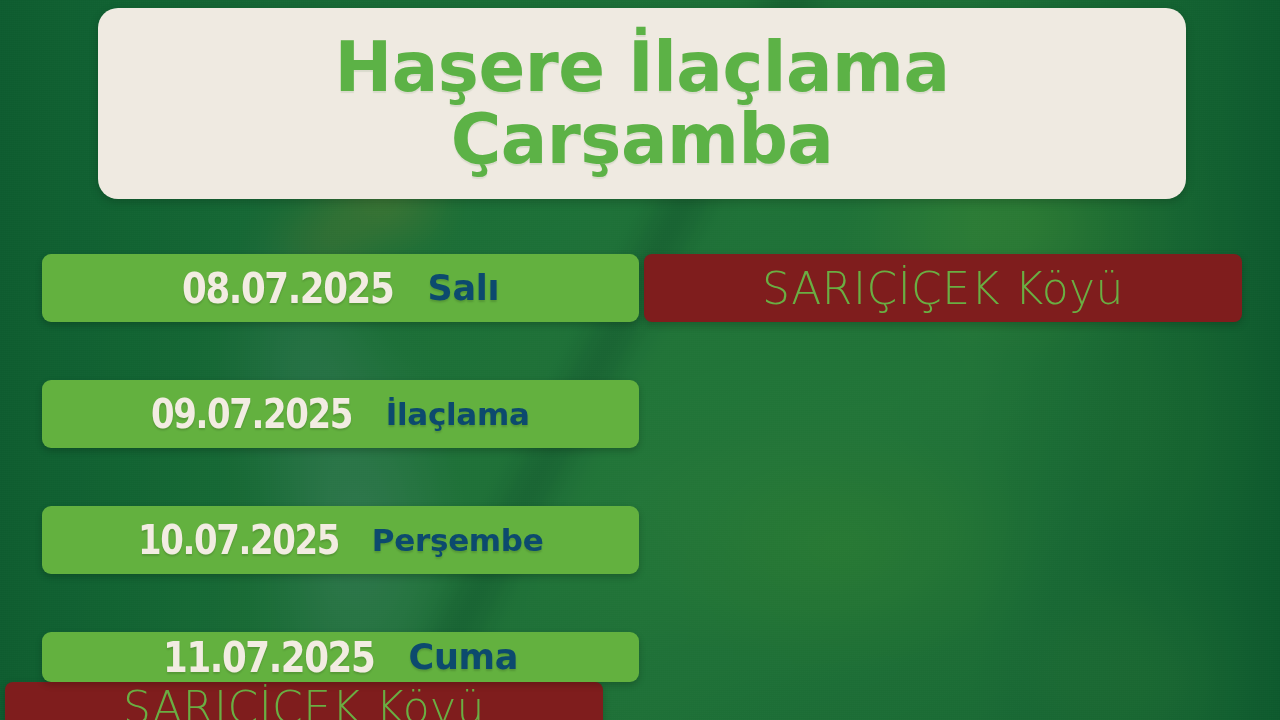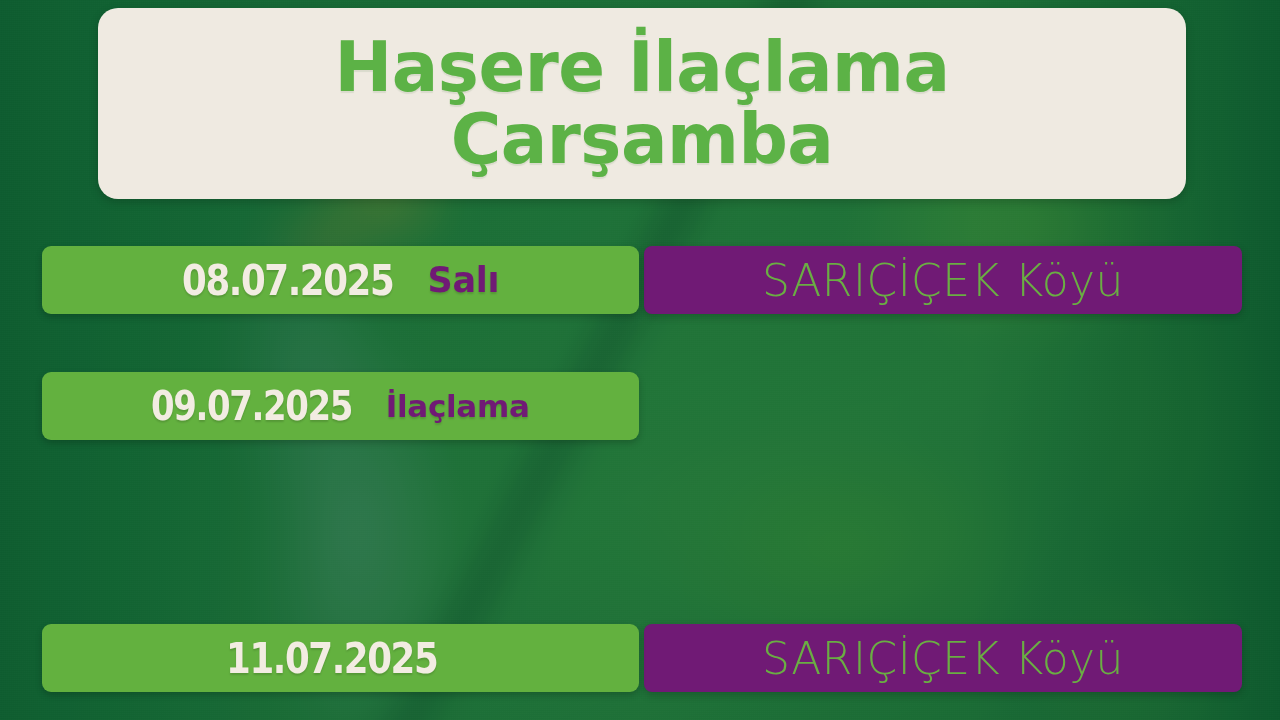--- a/index.html
+++ b/index.html
@@ -90,31 +90,31 @@
     line-height: 1.04;
     letter-spacing: -0.5px;
     text-align: center;
     text-shadow: 0 2px 1px rgba(120, 150, 110, 0.18);
   }
 
   
   .schedule {
     position: absolute;
     left: 0;
-    top: 246px;
+    top: 254px;
     width: 1280px;
   }
   .row {
     position: relative;
     height: 68px;
     margin-bottom: 58px;
     display: flex;
     align-items: stretch;
   }
-  .row:last-child { margin-bottom: 4px; }
+  .row:last-child { margin-bottom: 4px; flex-direction: column; }
 
   .date-chip {
     width: 597px;
     margin-left: 42px;
     background: #63b13f;
     border-radius: 9px;
     box-shadow: 0 3px 7px rgba(0, 0, 0, 0.2);
     display: flex;
     align-items: center;
     justify-content: center;
@@ -129,33 +129,33 @@
     font-family: "DejaVu Sans Condensed", "Liberation Sans Narrow", "Liberation Sans", sans-serif;
     font-weight: 700;
     font-size: 43px;
     letter-spacing: -1.5px;
     transform: scaleX(0.92);
     transform-origin: left center;
     white-space: nowrap;
     text-shadow: 0 2px 2px rgba(0, 0, 0, 0.14);
   }
   .date-day {
-    color: #701a75;
+    color: #0c4a6e;
     font-family: "DejaVu Sans", "Liberation Sans", sans-serif;
     font-weight: 700;
     font-size: 35px;
     letter-spacing: -0.3px;
     white-space: nowrap;
     text-shadow: 0 2px 2px rgba(0, 0, 0, 0.14);
   }
 
   .village-panel {
     width: 598px;
     margin-left: 5px;
-    background: #701a75;
+    background: #7f1d1d;
     border-radius: 8px;
     box-shadow: 0 3px 8px rgba(0, 0, 0, 0.2);
     display: flex;
     align-items: center;
     justify-content: center;
     box-sizing: border-box;
     padding: 0 18px;
     position: relative;
     z-index: 1;
   }
@@ -202,25 +202,30 @@
     </div>
 
     <div class="row" data-len="long">
       <div class="date-chip">
         <span class="date-num">09.07.2025</span>
         <span class="date-day">İlaçlama</span>
       </div>
     </div>
 
     <div class="row" data-len="long">
+      <div class="date-chip">
+        <span class="date-num">10.07.2025</span>
+        <span class="date-day">Perşembe</span>
+      </div>
     </div>
 
     <div class="row" data-len="short">
       <div class="date-chip">
         <span class="date-num">11.07.2025</span>
+        <span class="date-day">Cuma</span>
       </div>
       <div class="village-panel">
         <span class="village-text">SARIÇİÇEK Köyü</span>
       </div>
     </div>
 
   </div>
 </div>
 
 </body></html>

